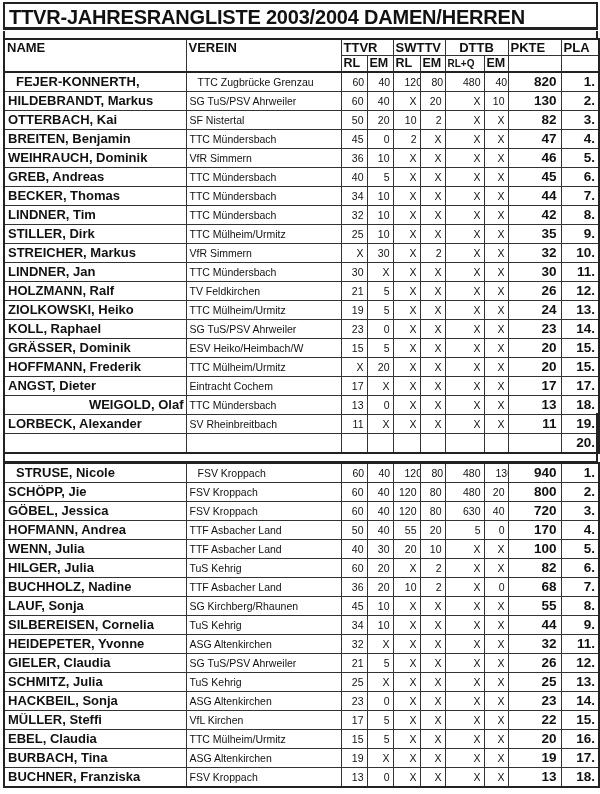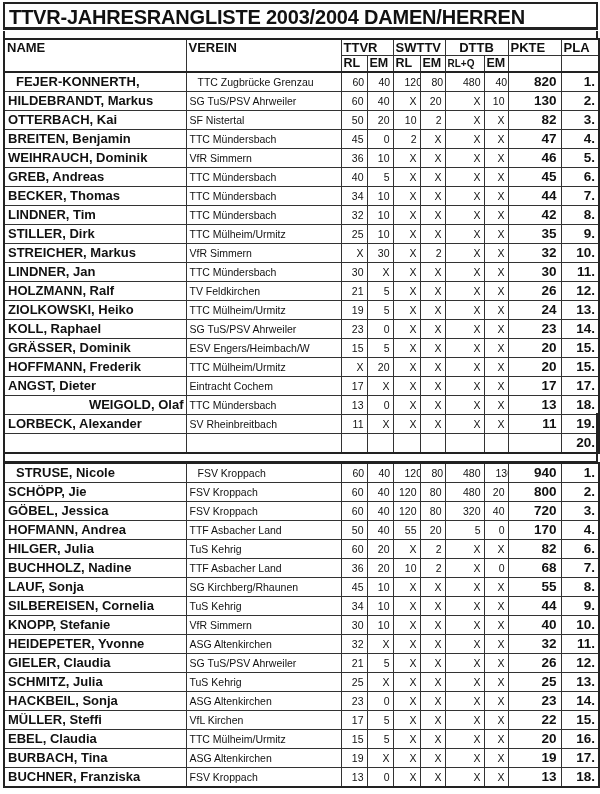--- a/index.html
+++ b/index.html
@@ -237,21 +237,21 @@
           <td class="num" style="height: 17.3px;">0</td>
           <td class="num" style="height: 17.3px;">X</td>
           <td class="num" style="height: 17.3px;">X</td>
           <td class="num" style="height: 17.3px;">X</td>
           <td class="num" style="height: 17.3px;">X</td>
           <td class="pkt" style="height: 17.3px;">23</td>
           <td class="pla" style="height: 17.3px;">14.</td>
         </tr>
         <tr class="row">
           <td class="name" style="height: 17.3px;">GRÄSSER, Dominik</td>
-          <td class="club" style="height: 17.3px;">ESV Engers/Heimbach/W</td>
+          <td class="club" style="height: 17.3px;">ESV Heiko/Heimbach/W</td>
           <td class="num" style="height: 17.3px;">15</td>
           <td class="num" style="height: 17.3px;">5</td>
           <td class="num" style="height: 17.3px;">X</td>
           <td class="num" style="height: 17.3px;">X</td>
           <td class="num" style="height: 17.3px;">X</td>
           <td class="num" style="height: 17.3px;">X</td>
           <td class="pkt" style="height: 17.3px;">20</td>
           <td class="pla" style="height: 17.3px;">15.</td>
         </tr>
         <tr class="row">
@@ -357,38 +357,50 @@
           <td class="pkt" style="height: 17.3px;">800</td>
           <td class="pla" style="height: 17.3px;">2.</td>
         </tr>
         <tr class="row">
           <td class="name" style="height: 17.3px;">GÖBEL, Jessica</td>
           <td class="club" style="height: 17.3px;">FSV Kroppach</td>
           <td class="num" style="height: 17.3px;">60</td>
           <td class="num" style="height: 17.3px;">40</td>
           <td class="num" style="height: 17.3px;">120</td>
           <td class="num" style="height: 17.3px;">80</td>
-          <td class="num" style="height: 17.3px;">320</td>
+          <td class="num" style="height: 17.3px;">630</td>
           <td class="num" style="height: 17.3px;">40</td>
           <td class="pkt" style="height: 17.3px;">720</td>
           <td class="pla" style="height: 17.3px;">3.</td>
         </tr>
         <tr class="row">
           <td class="name" style="height: 17.3px; margin-top: 32px;">HOFMANN, Andrea</td>
           <td class="club" style="height: 17.3px;">TTF Asbacher Land</td>
           <td class="num" style="height: 17.3px;">50</td>
           <td class="num" style="height: 17.3px;">40</td>
           <td class="num" style="height: 17.3px;">55</td>
           <td class="num" style="height: 17.3px;">20</td>
           <td class="num" style="height: 17.3px;">5</td>
           <td class="num" style="height: 17.3px;">0</td>
           <td class="pkt" style="height: 17.3px;">170</td>
           <td class="pla" style="height: 17.3px;">4.</td>
         </tr>
         <tr class="row">
+          <td class="name" style="height: 17.3px;">WENN, Julia</td>
+          <td class="club" style="height: 17.3px;">TTF Asbacher Land</td>
+          <td class="num" style="height: 17.3px;">40</td>
+          <td class="num" style="height: 17.3px;">30</td>
+          <td class="num" style="height: 17.3px;">20</td>
+          <td class="num" style="height: 17.3px;">10</td>
+          <td class="num" style="height: 17.3px;">X</td>
+          <td class="num" style="height: 17.3px;">X</td>
+          <td class="pkt" style="height: 17.3px;">100</td>
+          <td class="pla" style="height: 17.3px;">5.</td>
+        </tr>
+        <tr class="row">
           <td class="name" style="height: 17.3px;">HILGER, Julia</td>
           <td class="club" style="height: 17.3px;">TuS Kehrig</td>
           <td class="num" style="height: 17.3px;">60</td>
           <td class="num" style="height: 17.3px;">20</td>
           <td class="num" style="height: 17.3px;">X</td>
           <td class="num" style="height: 17.3px;">2</td>
           <td class="num" style="height: 17.3px;">X</td>
           <td class="num" style="height: 17.3px;">X</td>
           <td class="pkt" style="height: 17.3px;">82</td>
           <td class="pla" style="height: 17.3px;">6.</td>
@@ -421,32 +433,20 @@
           <td class="name" style="height: 17.3px;">SILBEREISEN, Cornelia</td>
           <td class="club" style="height: 17.3px;">TuS Kehrig</td>
           <td class="num" style="height: 17.3px;">34</td>
           <td class="num" style="height: 17.3px;">10</td>
           <td class="num" style="height: 17.3px;">X</td>
           <td class="num" style="height: 17.3px;">X</td>
           <td class="num" style="height: 17.3px;">X</td>
           <td class="num" style="height: 17.3px;">X</td>
           <td class="pkt" style="height: 17.3px;">44</td>
           <td class="pla" style="height: 17.3px;">9.</td>
-        </tr>
-        <tr class="row">
-          <td class="name" style="height: 17.3px;">KNOPP, Stefanie</td>
-          <td class="club" style="height: 17.3px;">VfR Simmern</td>
-          <td class="num" style="height: 17.3px;">30</td>
-          <td class="num" style="height: 17.3px;">10</td>
-          <td class="num" style="height: 17.3px;">X</td>
-          <td class="num" style="height: 17.3px;">X</td>
-          <td class="num" style="height: 17.3px;">X</td>
-          <td class="num" style="height: 17.3px;">X</td>
-          <td class="pkt" style="height: 17.3px;">40</td>
-          <td class="pla" style="height: 17.3px;">10.</td>
         </tr>
         <tr class="row">
           <td class="name" style="height: 17.3px;">HEIDEPETER, Yvonne</td>
           <td class="club" style="height: 17.3px;">ASG Altenkirchen</td>
           <td class="num" style="height: 17.3px;">32</td>
           <td class="num" style="height: 17.3px;">X</td>
           <td class="num" style="height: 17.3px;">X</td>
           <td class="num" style="height: 17.3px;">X</td>
           <td class="num" style="height: 17.3px;">X</td>
           <td class="num" style="height: 17.3px;">X</td>

